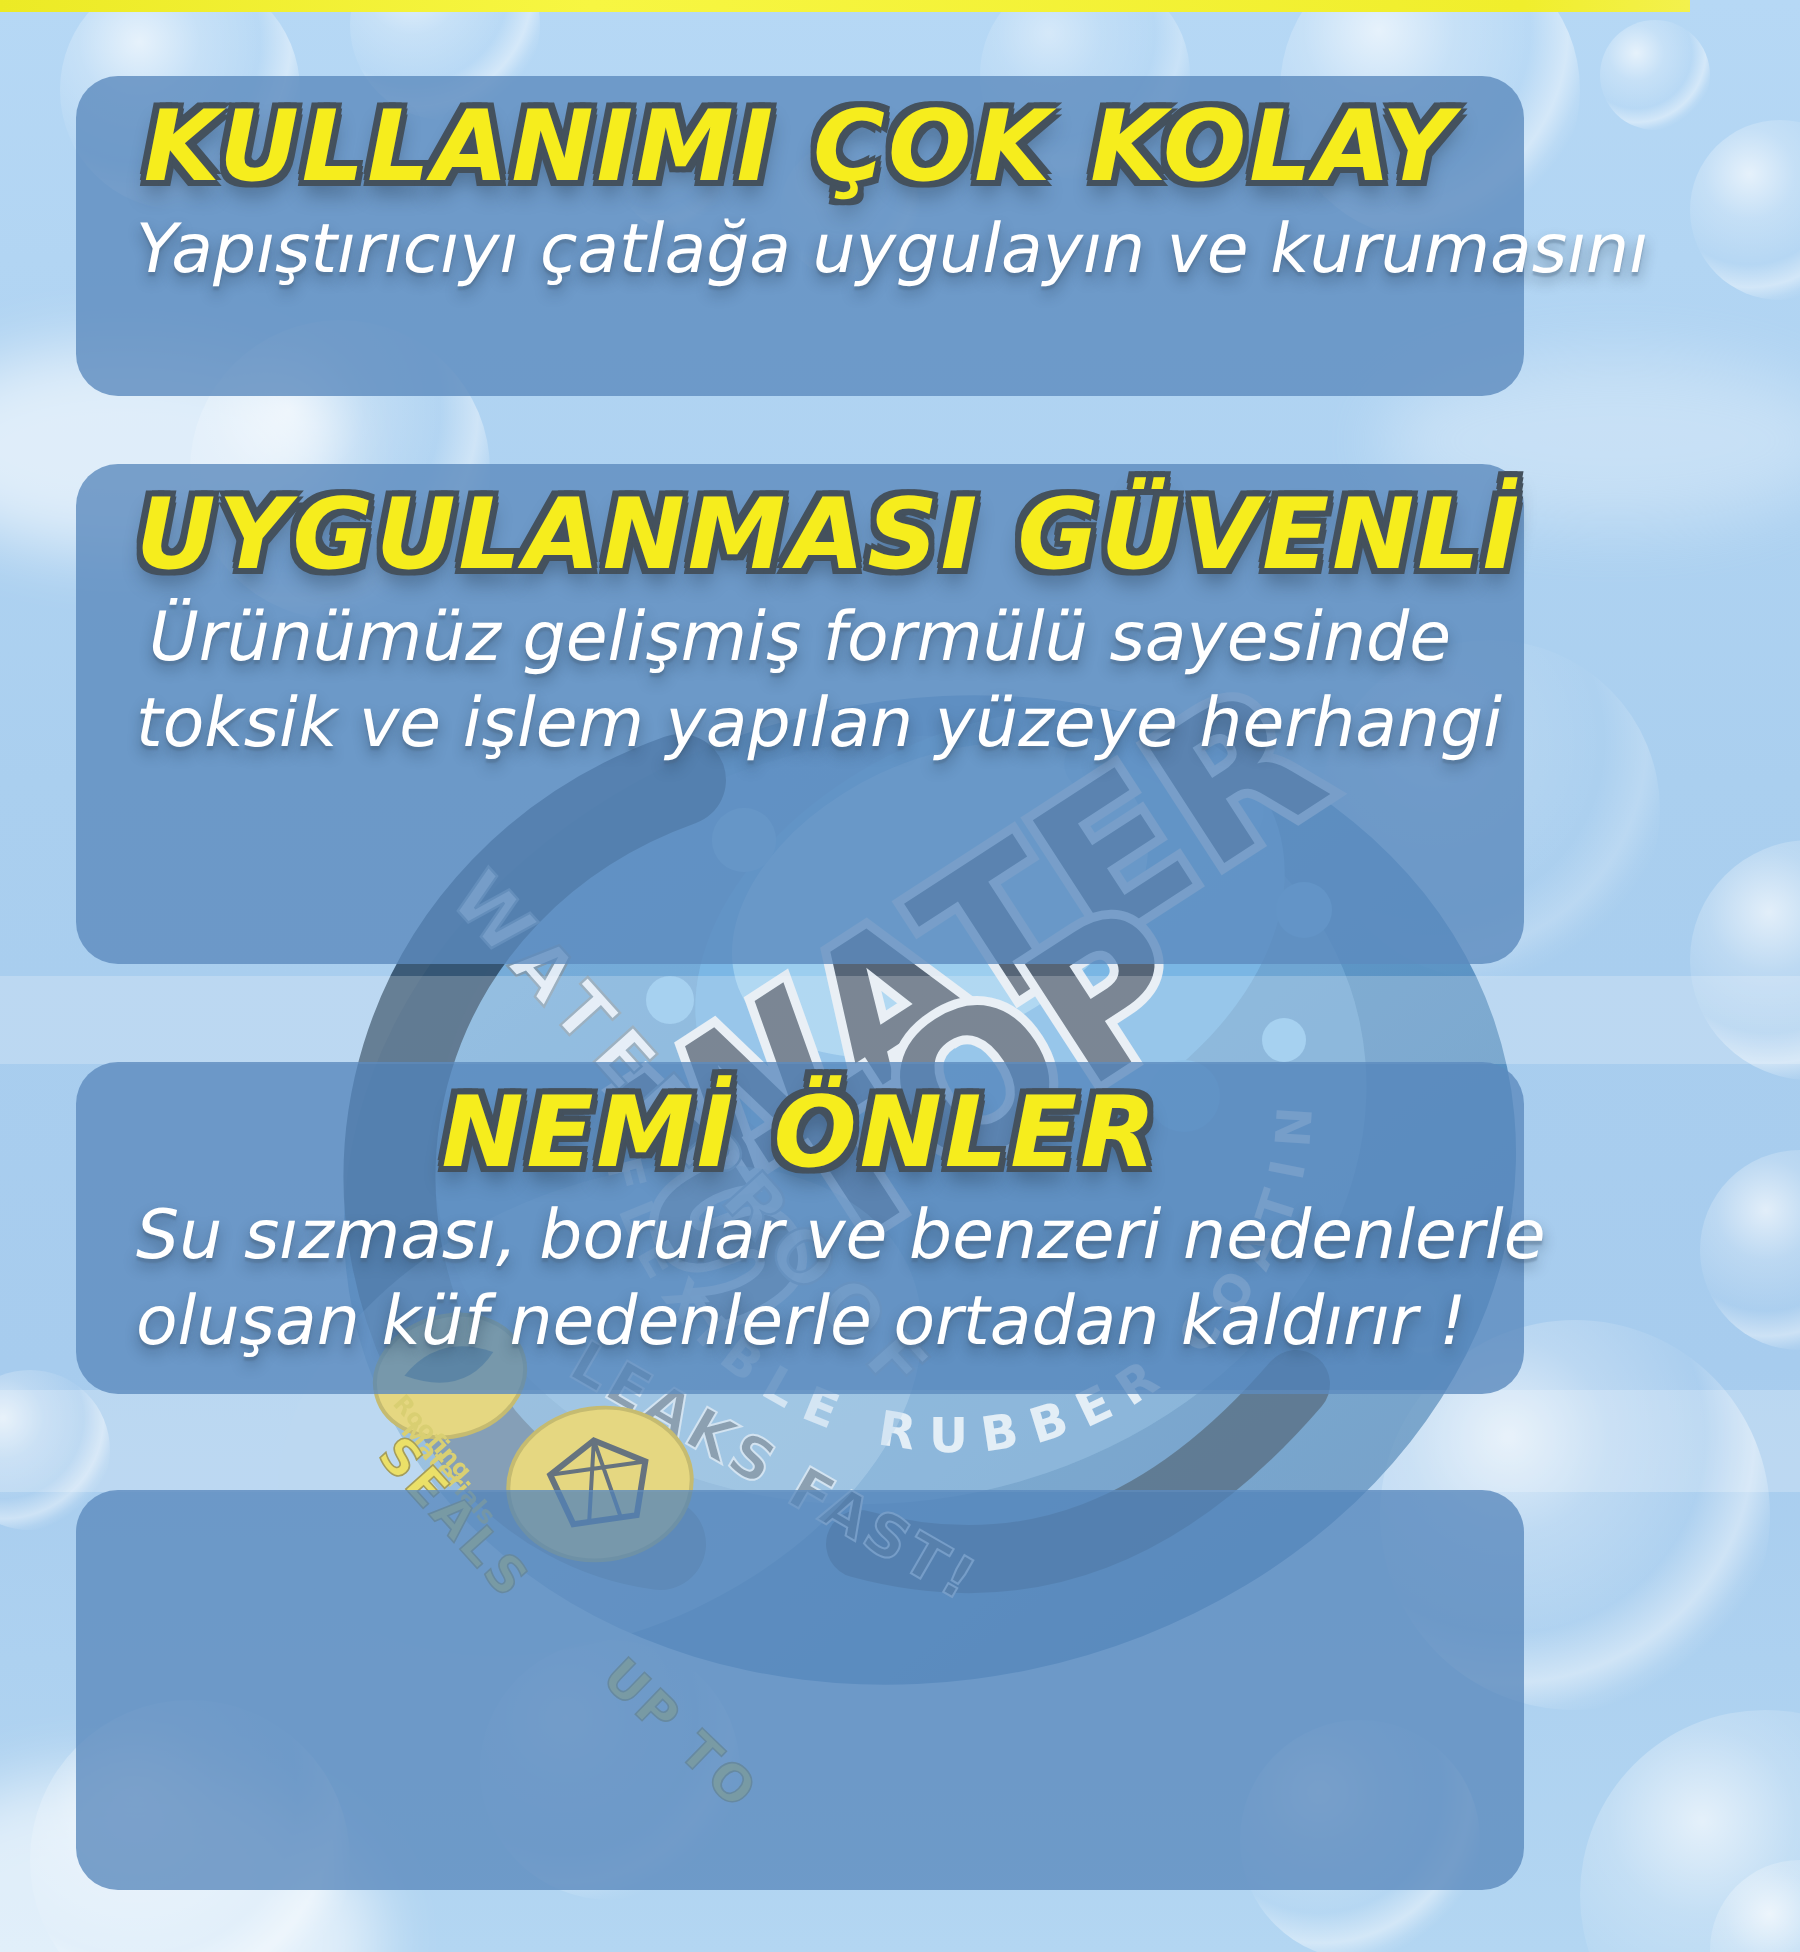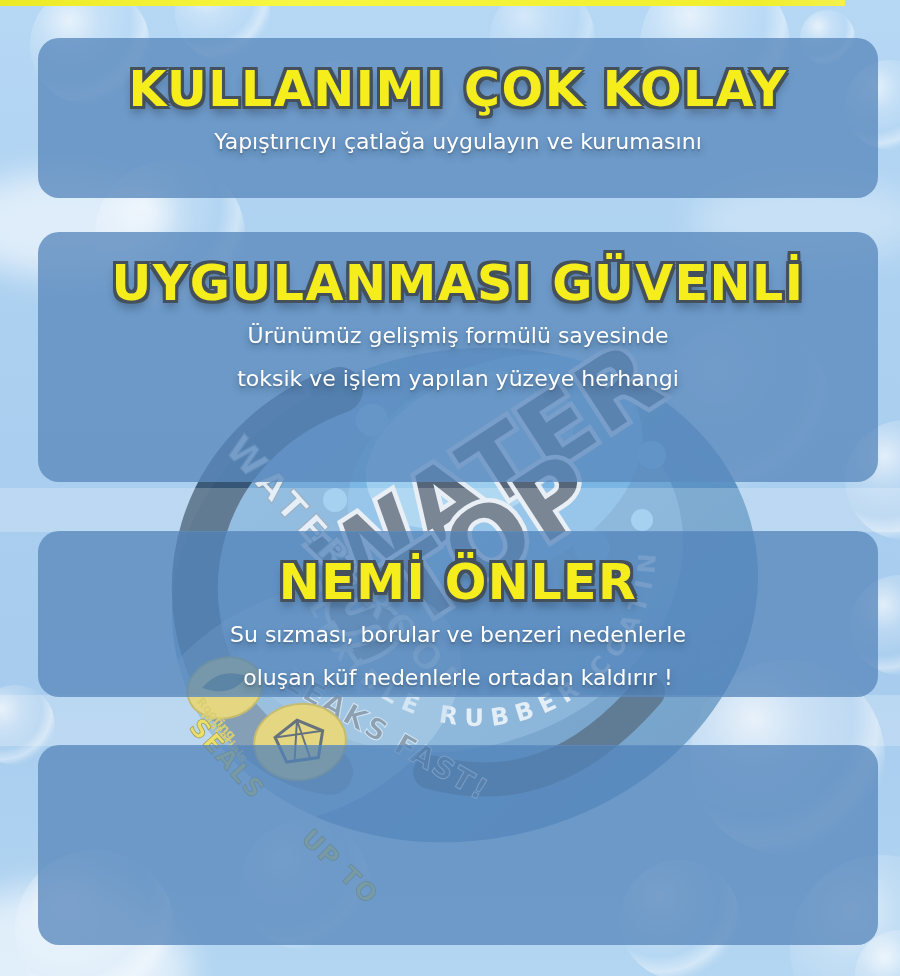--- a/index.html
+++ b/index.html
@@ -39,41 +39,41 @@
   .b18{left:620px;top:860px;width:120px;height:120px}
   .b19{left:790px;top:855px;width:185px;height:185px}
   .b20{left:855px;top:930px;width:90px;height:90px;opacity:.9}
   .b21{left:390px;top:70px;width:70px;height:70px;opacity:.5}
   .b22{left:240px;top:820px;width:130px;height:130px;opacity:.45}
   .b23{left:660px;top:320px;width:170px;height:170px;opacity:.4}
   
   .product-svg{position:absolute;left:0;top:0;z-index:1;pointer-events:none;}
   
   .panel{
-    position:absolute;left:38px;width:840px;box-sizing:border-box;
+    position:absolute;left:38px;width:724px;box-sizing:border-box;
     background:rgba(92,139,190,.8);border-radius:21px;
-    text-align:center;padding:24px 30px 0;z-index:3;
+    text-align:center;padding:8px 30px 0;z-index:3;font-style:italic;
   }
   .p1{top:38px;height:160px}
   .p2{top:232px;height:250px}
   .p3{top:531px;height:166px}
   .p4{top:745px;height:200px}
   .panel h2{
     margin:0;font-family:"DejaVu Sans",sans-serif;font-weight:800;
     font-size:49px;line-height:56px;letter-spacing:1.5px;color:#f6ed1d;
     text-shadow:
       -3px -3px 0 #44515d, 3px -3px 0 #44515d,
       -3px  3px 0 #44515d, 3px  3px 0 #44515d,
       -3px  0   0 #44515d, 3px  0   0 #44515d,
        0   -3px 0 #44515d, 0    3px 0 #44515d,
        0    7px 10px rgba(20,35,50,.4);
     white-space:nowrap;
   }
   .panel .body{margin:2px 0 0;font-family:"DejaVu Sans",sans-serif;
-    font-weight:400;font-size:22px;line-height:43px;color:#ffffff;
+    font-weight:400;font-size:34px;line-height:43px;color:#ffffff;
     text-shadow:0 2px 1px rgba(70,95,120,.35), 0 4px 7px rgba(25,45,65,.4);}
   .panel .ln{display:block;white-space:nowrap;}
 </style>
 </head>
 <body>
 
 <div class="poster">
 
   <div class="top-strip"></div>
 

